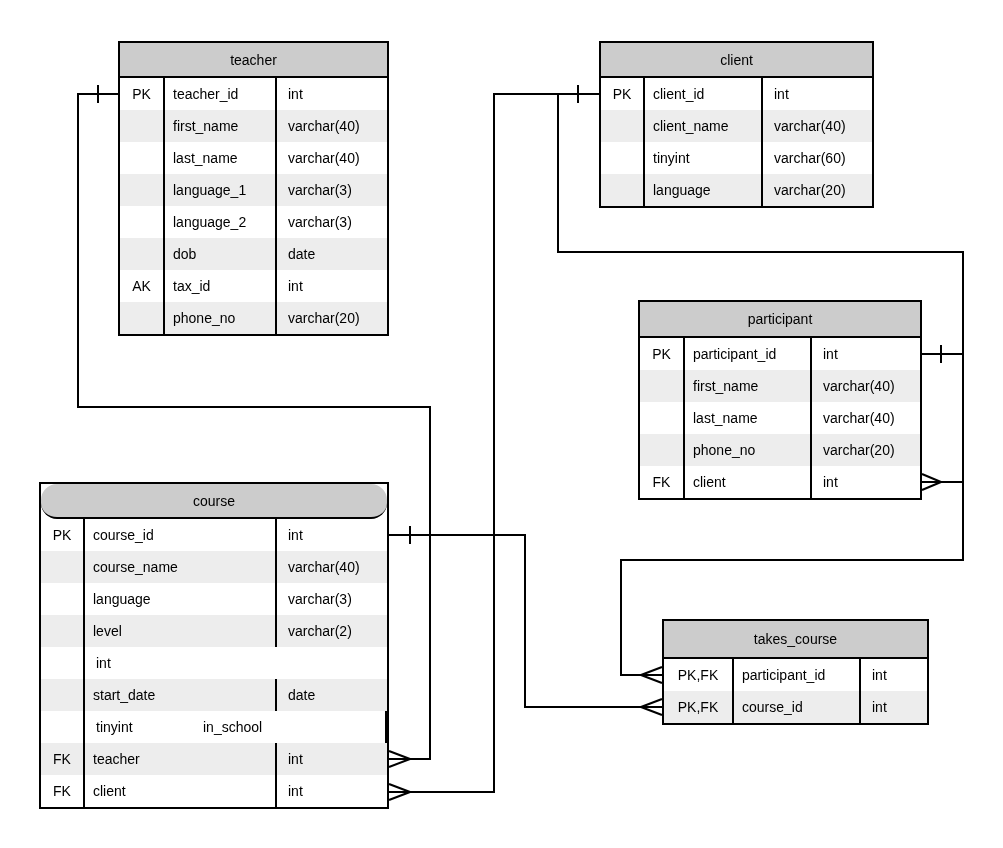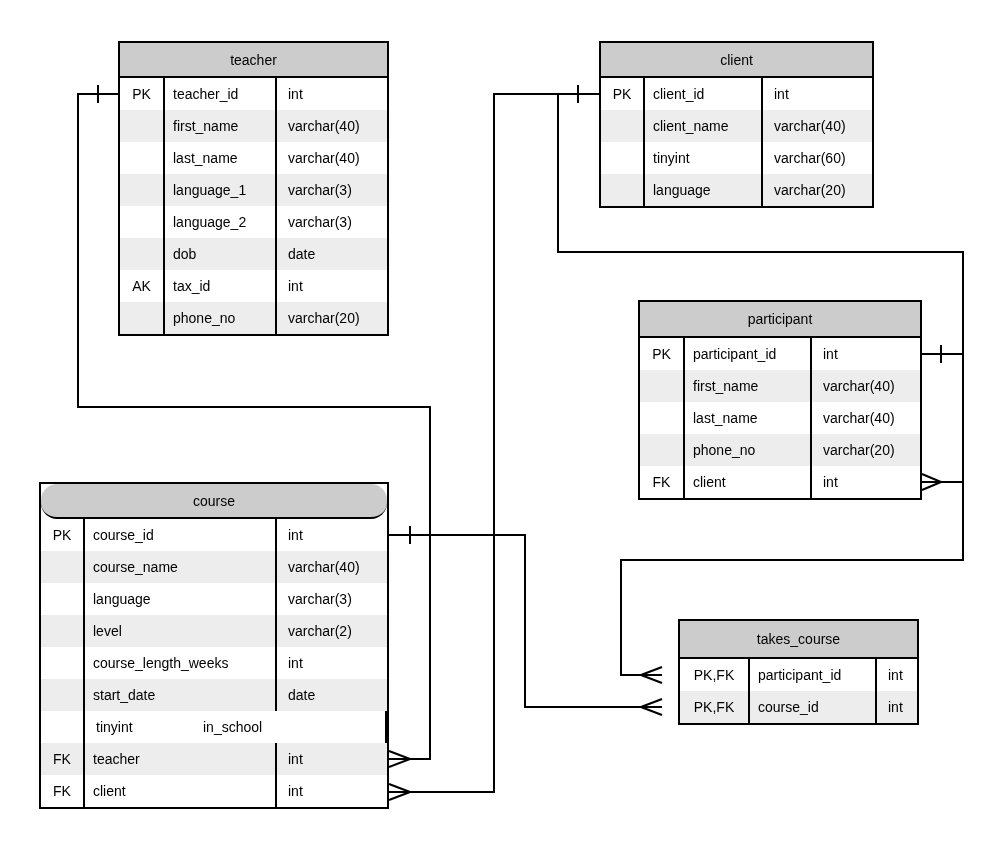--- a/index.html
+++ b/index.html
@@ -214,21 +214,20 @@
           <div class="cell cell-name">language</div>
           <div class="cell cell-type">varchar(3)</div>
         </div>
         <div class="trow">
           <div class="cell cell-key"></div>
           <div class="cell cell-name">level</div>
           <div class="cell cell-type">varchar(2)</div>
         </div>
         <div class="trow">
           <div class="cell cell-key"></div>
-          <div class="cell cell-name">course_length_weeks</div>
           <div class="cell cell-type">int</div>
         </div>
         <div class="trow">
           <div class="cell cell-key"></div>
           <div class="cell cell-name">start_date</div>
           <div class="cell cell-type">date</div>
         </div>
         <div class="trow">
           <div class="cell cell-key"></div>
           <div class="cell cell-type">tinyint</div>
@@ -240,21 +239,21 @@
           <div class="cell cell-type">int</div>
         </div>
         <div class="trow">
           <div class="cell cell-key">FK</div>
           <div class="cell cell-name">client</div>
           <div class="cell cell-type">int</div>
         </div>
       </div>
   </div>
 
-  <div class="etable" style="left:662px;top:619px;width:241px;margin-left:16px;--keyw:70px;--namew:127px;">
+  <div class="etable" style="left:662px;top:619px;width:267px;--keyw:70px;--namew:127px;">
     <div class="thead" style="height:38px;">
       <span>takes_course</span>
     </div>
     <div class="tbody">
         <div class="trow">
           <div class="cell cell-key">PK,FK</div>
           <div class="cell cell-name">participant_id</div>
           <div class="cell cell-type">int</div>
         </div>
         <div class="trow">

